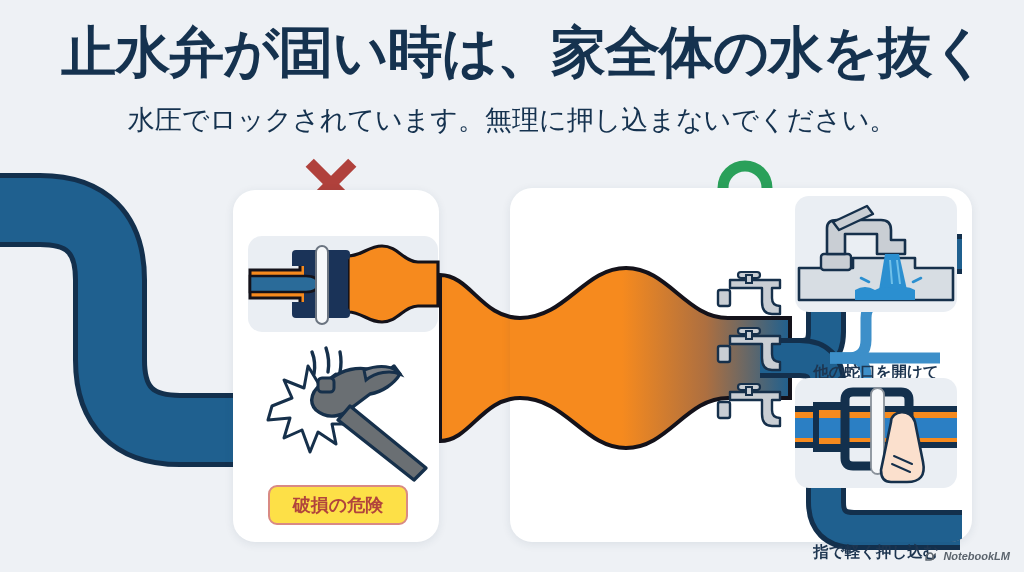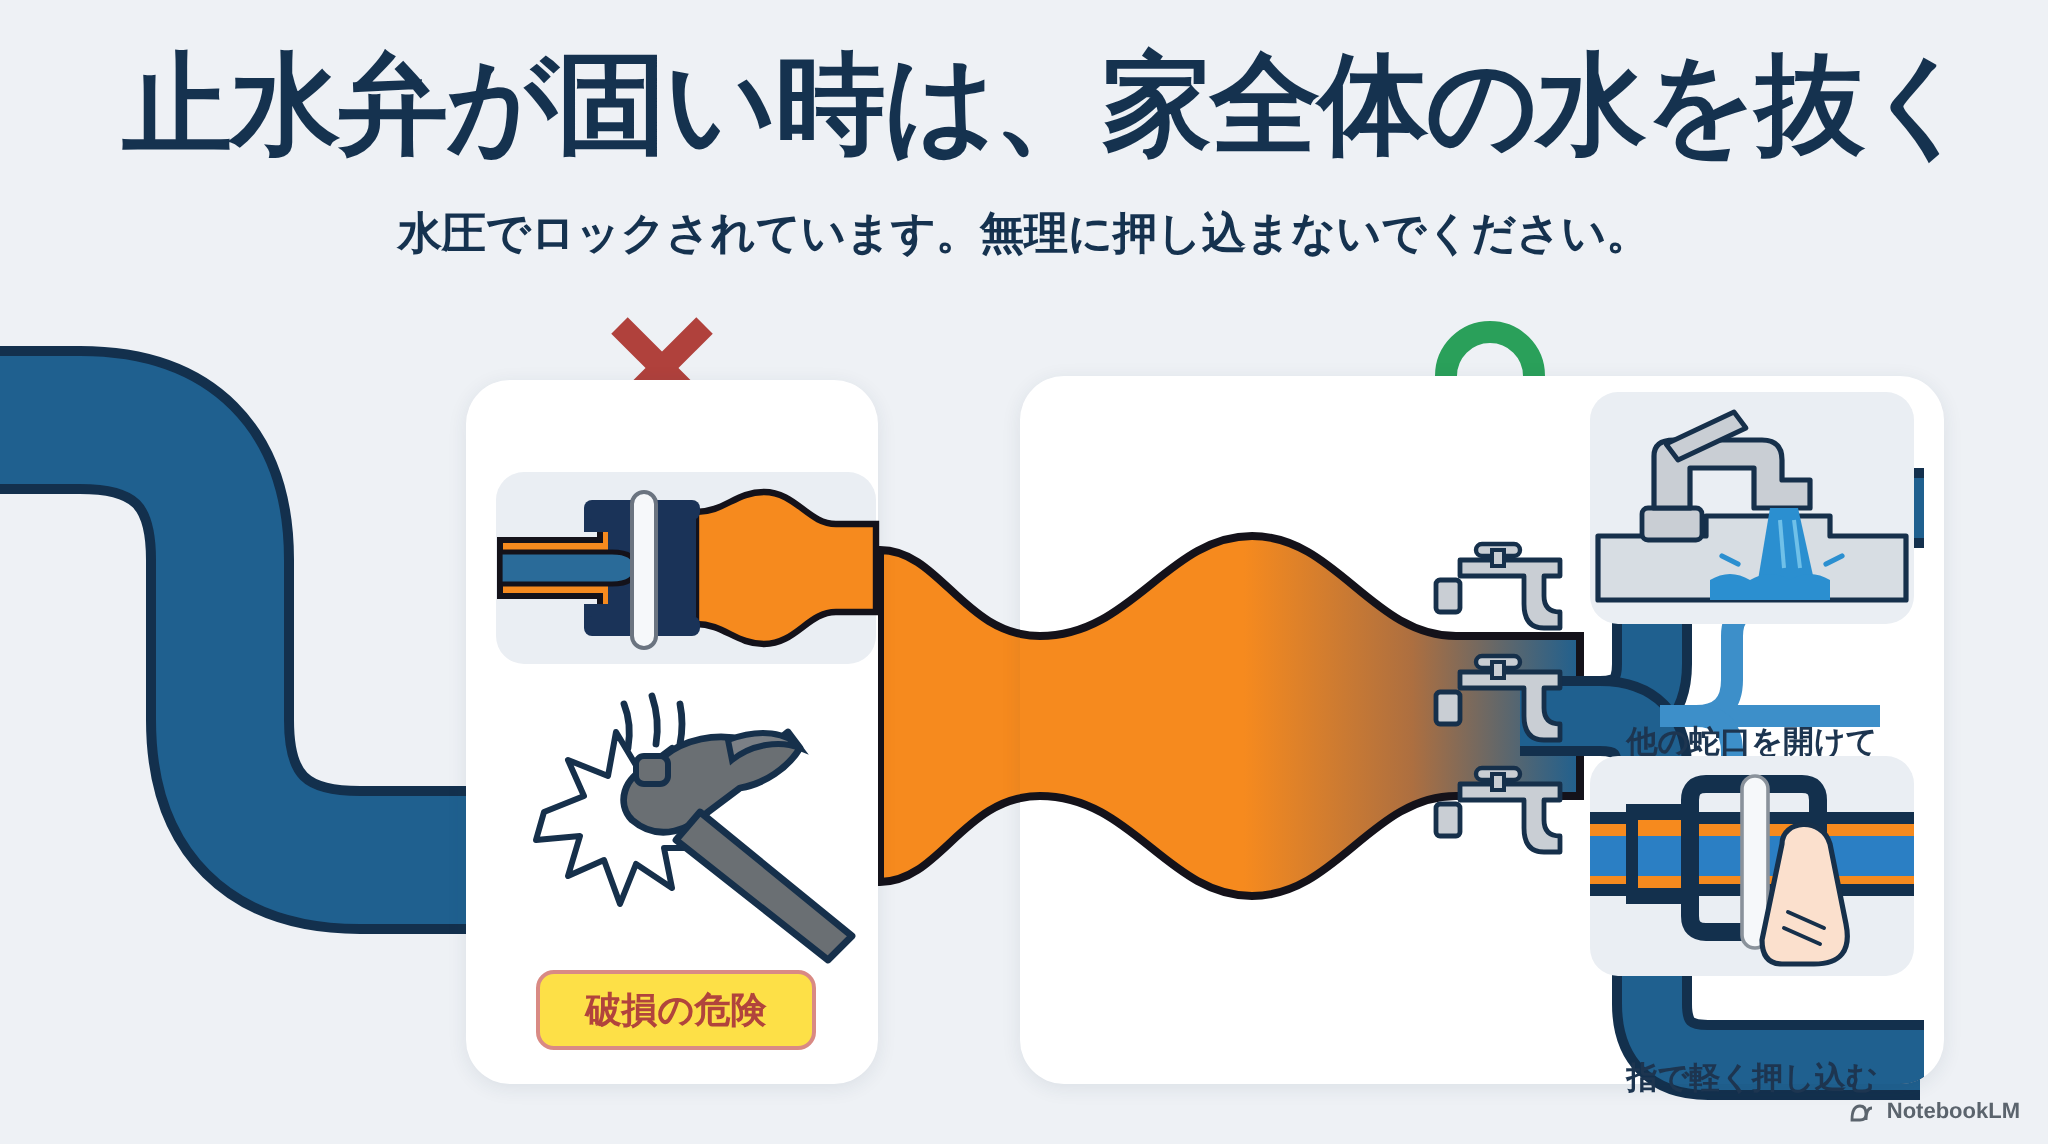--- a/index.html
+++ b/index.html
@@ -17,22 +17,22 @@
     text-align:center;
     font-size:55px;line-height:1.05;
     font-weight:bold;
     color:#15324f;
     letter-spacing:-1px;
     white-space:nowrap;
   }
   .subtitle{
     position:absolute;left:0;top:104px;width:1024px;
     text-align:center;
-    font-size:22px;line-height:1.2;
-    font-weight:bold;
+    font-size:27px;line-height:1.2;
+    font-weight:normal;
     color:#15324f;
     white-space:nowrap;
   }
 
   
   .card{
     position:absolute;background:#ffffff;border-radius:22px;
     box-shadow:0 2px 10px rgba(30,50,75,.09);
   }
   #card-bad{left:233px;top:190px;width:206px;height:352px;}
@@ -51,35 +51,35 @@
 
   
   .caption{
     position:absolute;text-align:center;
     font-size:15.5px;line-height:1.35;
     font-weight:bold;color:#1d3550;
     white-space:pre-line;
     margin-top:44px;
   }
   #cap-faucets{left:795px;top:318px;width:162px;}
-  #cap-finger{left:790px;top:486px;width:172px;}
+  #cap-finger{left:790px;top:498px;width:172px;}
 
   
   #danger-badge{
     position:absolute;left:268px;top:485px;width:136px;height:36px;
     background:#fde047;border:2px solid #d98a84;border-radius:9px;
     display:flex;align-items:center;justify-content:center;
     font-size:18px;font-weight:bold;color:#b1443c;
   }
 
   
   #watermark{
     position:absolute;right:14px;bottom:10px;
     display:flex;align-items:flex-end;gap:5px;
-    font-size:11px;color:#5b646d;font-weight:bold;
+    font-size:11px;color:#5b646d;font-weight:bold;font-style:italic;
   }
 
   svg{display:block;overflow:visible;}
   .abs{position:absolute;}
 </style>
 </head>
 <body>
 
 <div id="stage">
 

